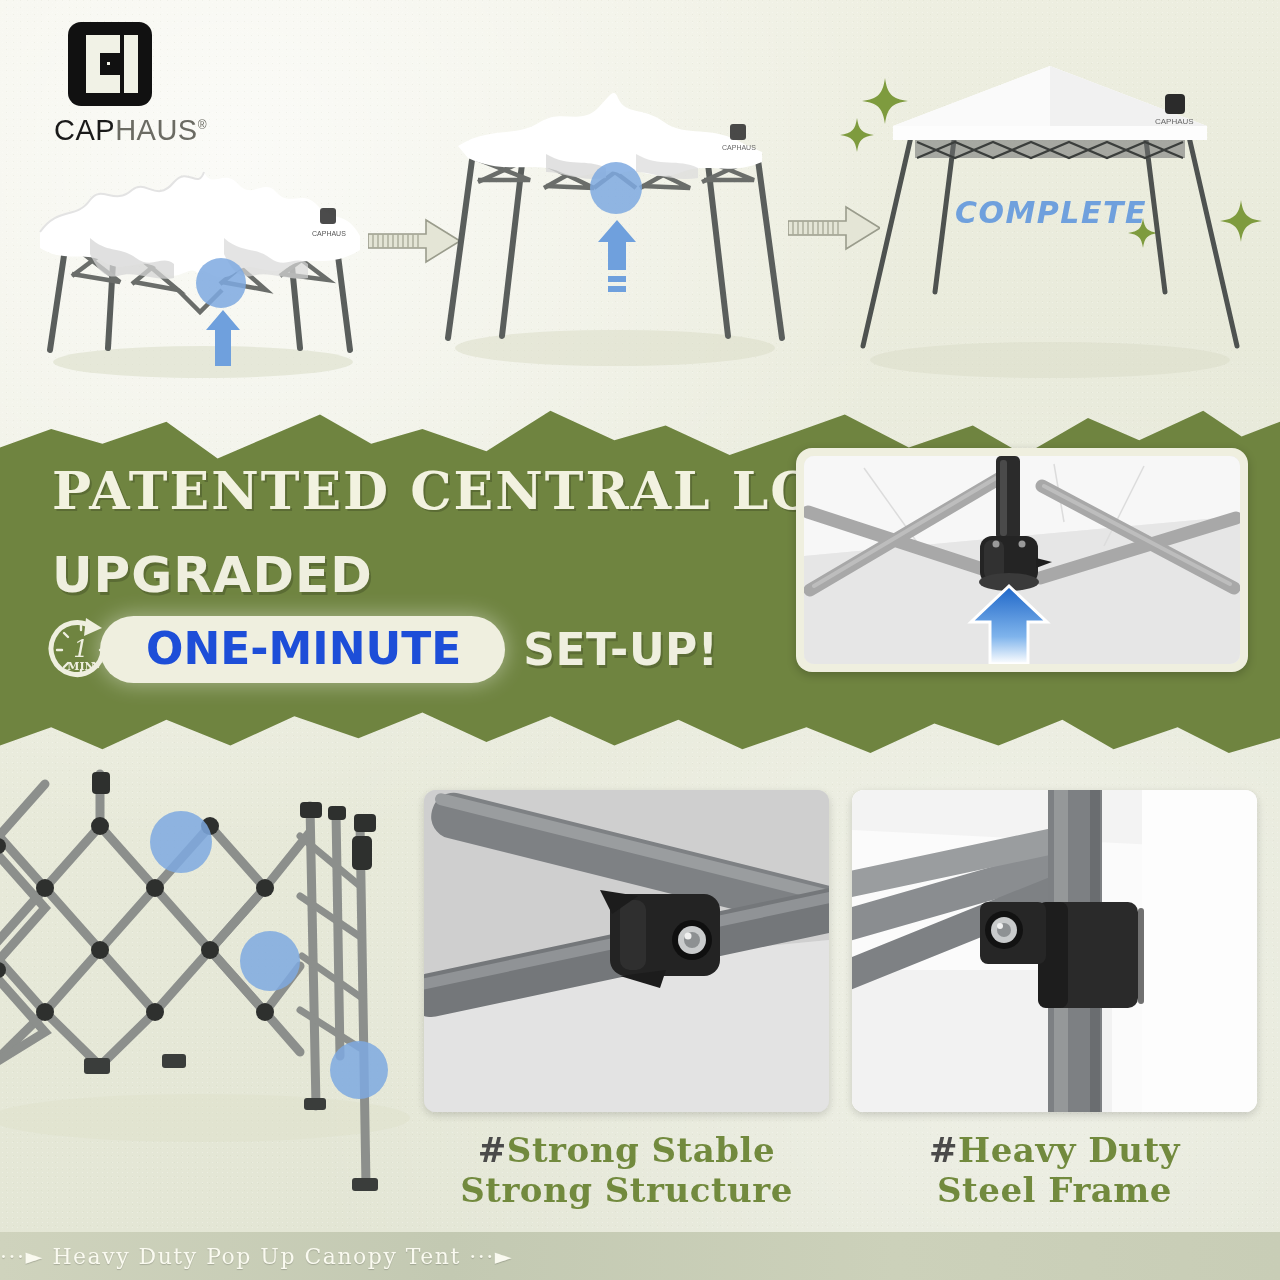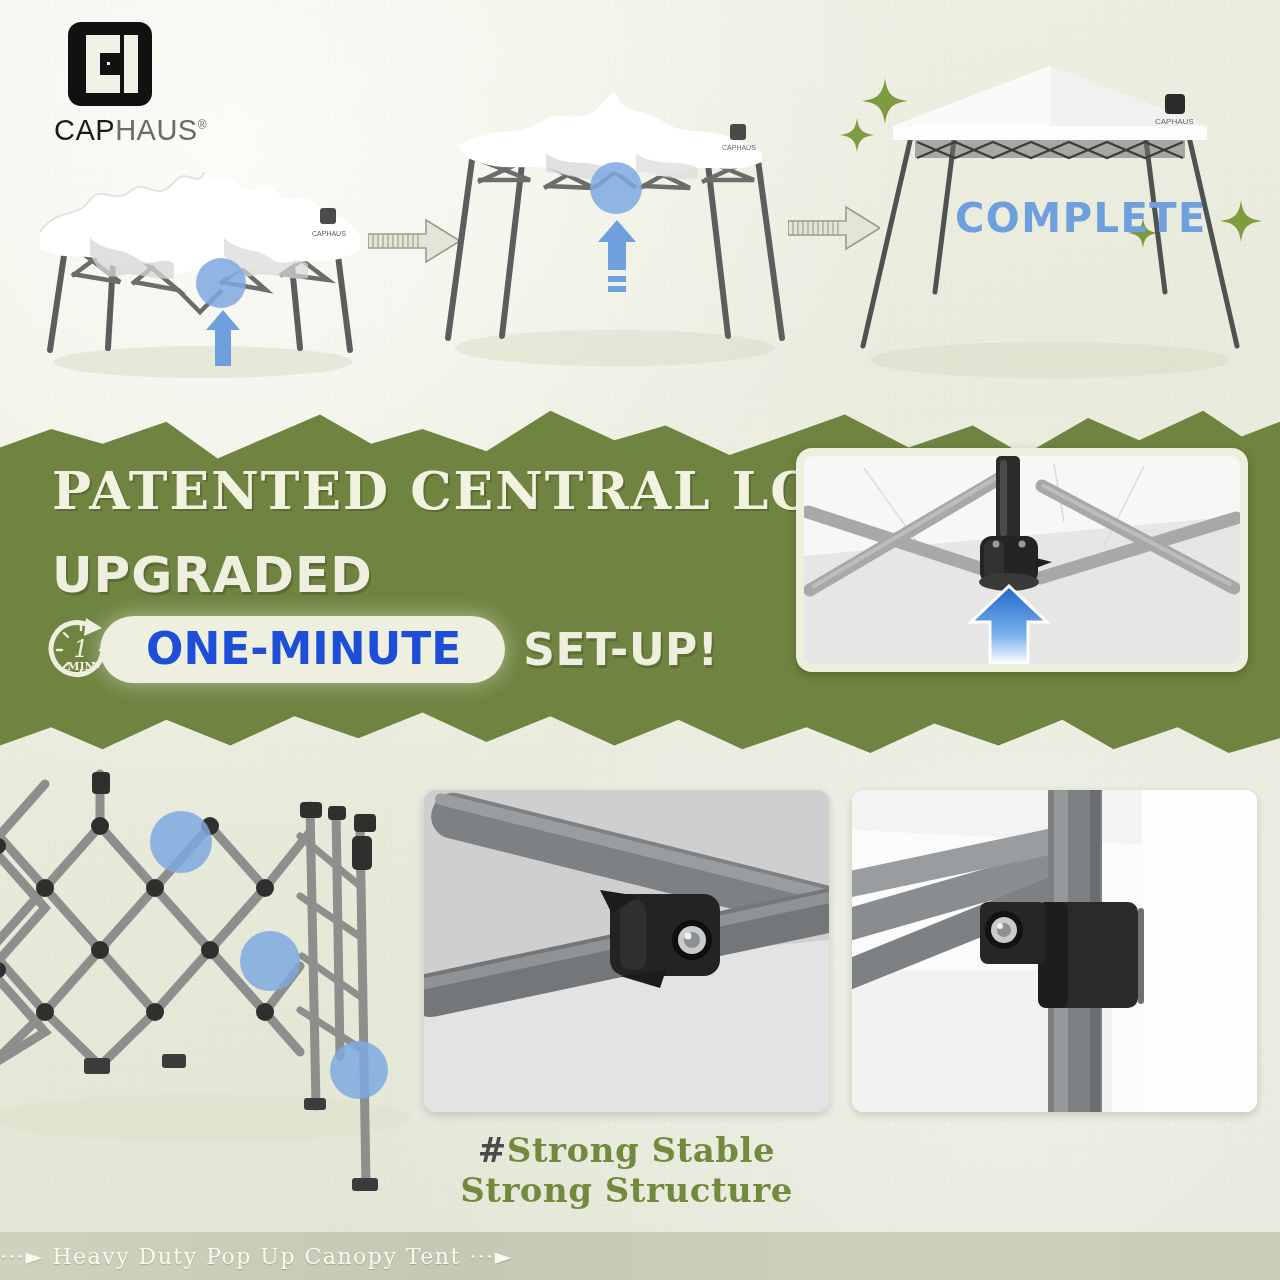--- a/index.html
+++ b/index.html
@@ -42,22 +42,22 @@
   .step1{left:28px;top:150px;width:340px;height:230px;}
   .step2{left:430px;top:80px;width:370px;height:290px;}
   .step3{left:855px;top:60px;width:390px;height:320px;}
 
   .arrow-sep{position:absolute;width:92px;height:46px;}
   .arr1{left:368px;top:218px;}
   .arr2{left:788px;top:205px;}
 
   .push-label{position:absolute;left:553px;top:262px;font-size:42px;font-weight:bold;
     color:#6fa0dd;letter-spacing:1.5px;font-family:"DejaVu Sans",sans-serif;}
-  .complete-label{position:absolute;left:955px;top:195px;font-size:40px;font-weight:bold;
-    color:#6fa0dd;letter-spacing:1.5px;font-family:"DejaVu Sans",sans-serif;}
+  .complete-label{position:absolute;left:955px;top:195px;font-size:30px;font-weight:bold;
+    color:#6fa0dd;letter-spacing:1.5px;font-family:"DejaVu Sans",sans-serif;font-style:italic;}
 
   .sparkle{position:absolute;}
 
   
   .green-band{position:absolute;left:0;top:396px;width:1280px;height:368px;}
   .green-fill{position:absolute;inset:0;background:#6F8440;
      clip-path:polygon(
       0% 14%, 4% 9%, 8% 13%, 13% 7%, 17% 17%, 21% 11%, 25% 5%, 29% 13%, 33% 9%,
       38% 15%, 43% 4%, 48% 12%, 52% 8%, 57% 16%, 62% 10%, 66% 5%, 71% 14%,
       76% 8%, 80% 16%, 85% 6%, 89% 12%, 94% 4%, 97% 11%, 100% 7%,
@@ -475,18 +475,22 @@
         <circle cx="152" cy="140" r="13" fill="#c8cacb"></circle>
         <circle cx="152" cy="140" r="7" fill="#8e9193"></circle>
         <circle cx="148" cy="136" r="3" fill="#f2f2f2"></circle>
       </svg>
     </div>
 
     <div class="cap capA">
       <span class="hash">#</span><span>Strong Stable</span><br>
       <span>Strong Structure</span>
     </div>
+    <div class="cap capB">
+      <span class="hash">#</span><span>Heavy Duty</span><br>
+      <span>Steel Frame</span>
+    </div>
   </div>
 
   <div class="footer">
     <span>···► Heavy Duty Pop Up Canopy Tent ···►</span>
   </div>
 </div>
 
 </body></html>

